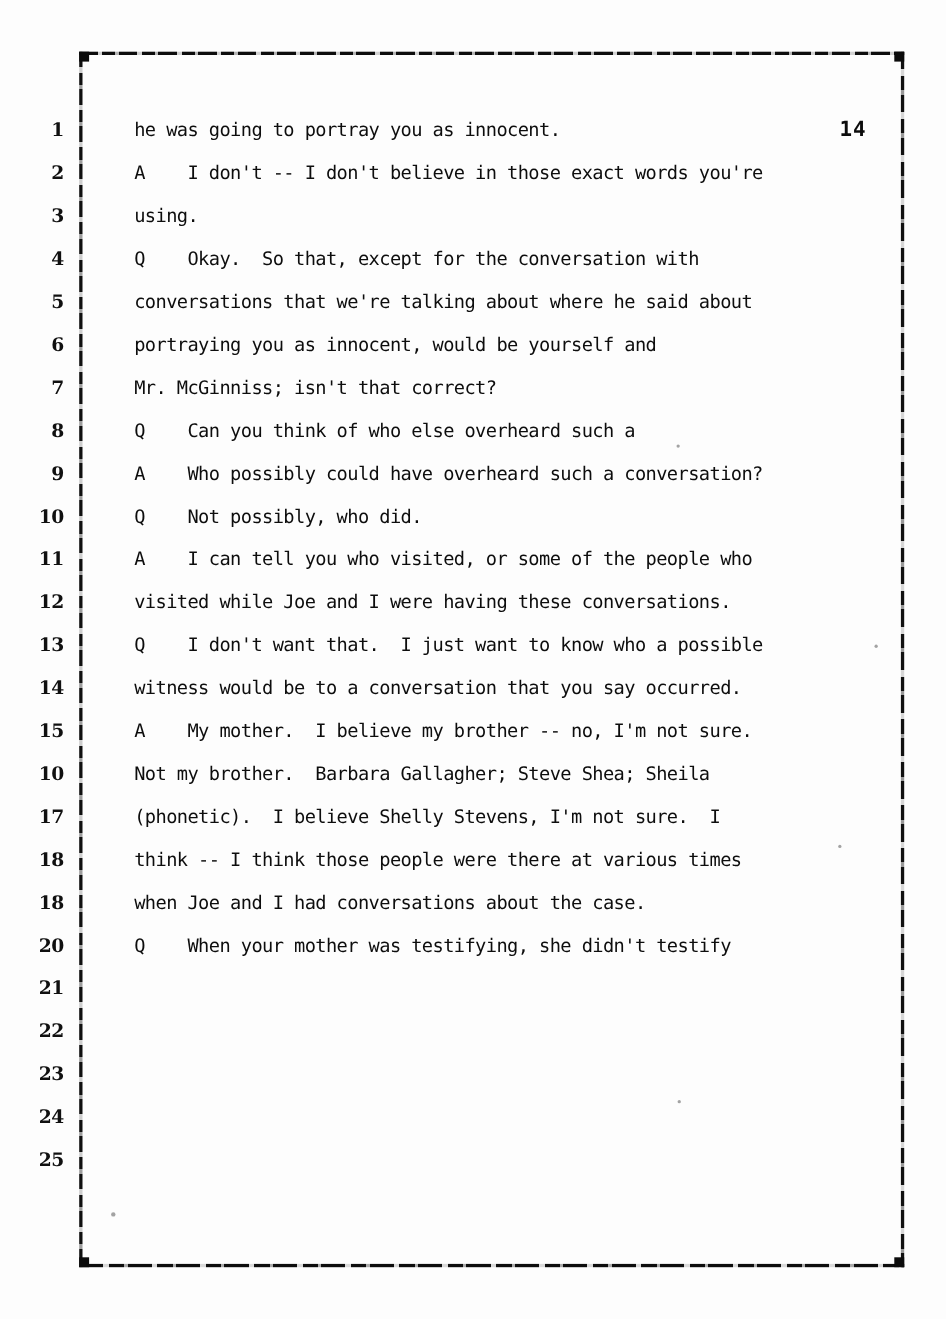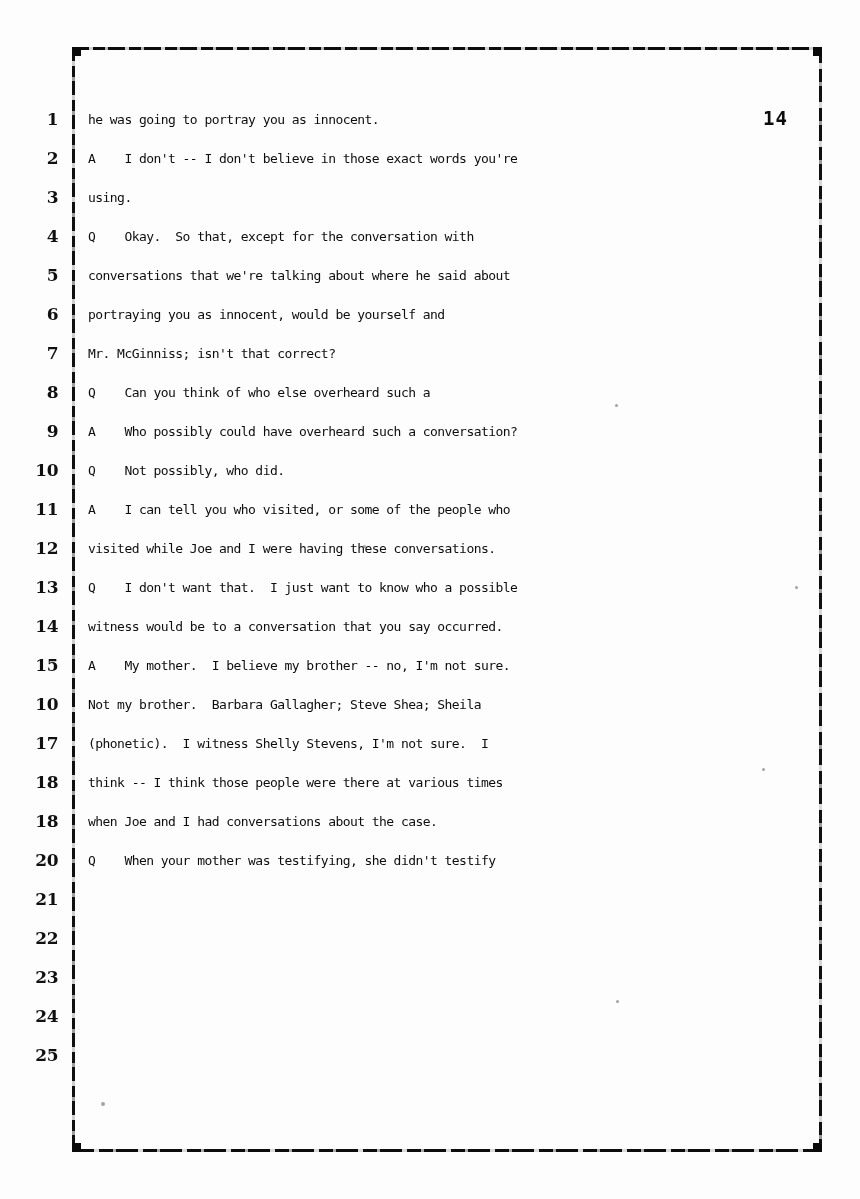--- a/index.html
+++ b/index.html
@@ -134,24 +134,25 @@
   .body-text {
     position: absolute;
     left: 88px;
     top: 100px;
     width: 736px;
   }
   .xline {
     height: 39px;
     line-height: 39px;
     font-family: "DejaVu Sans Mono", "Liberation Mono", monospace;
-    font-size: 13px;
+    font-size: 17px;
     letter-spacing: -0.55px;
     color: #0d0d0d;
     white-space: pre;
+    margin-left: 34px;
   }
 
   
   .speck {
     position: absolute;
     background: #5a5a5a;
     border-radius: 50%;
     opacity: 0.55;
   }
 </style>
@@ -211,21 +212,21 @@
       <div class="xline">Mr. McGinniss; isn't that correct?</div>
       <div class="xline">Q    Can you think of who else overheard such a</div>
       <div class="xline">A    Who possibly could have overheard such a conversation?</div>
       <div class="xline">Q    Not possibly, who did.</div>
       <div class="xline">A    I can tell you who visited, or some of the people who</div>
       <div class="xline">visited while Joe and I were having these conversations.</div>
       <div class="xline">Q    I don't want that.  I just want to know who a possible</div>
       <div class="xline">witness would be to a conversation that you say occurred.</div>
       <div class="xline">A    My mother.  I believe my brother -- no, I'm not sure.</div>
       <div class="xline">Not my brother.  Barbara Gallagher; Steve Shea; Sheila</div>
-      <div class="xline">(phonetic).  I witness Shelly Stevens, I'm not sure.  I</div>
+      <div class="xline">(phonetic).  I believe Shelly Stevens, I'm not sure.  I</div>
       <div class="xline">think -- I think those people were there at various times</div>
       <div class="xline">when Joe and I had conversations about the case.</div>
       <div class="xline">Q    When your mother was testifying, she didn't testify</div>
     </div>
 
   <div class="speck" style="left:615px; top:404px; width:3px; height:3px;"></div>
   <div class="speck" style="left:363px; top:545px; width:3px; height:3px;"></div>
   <div class="speck" style="left:795px; top:586px; width:3px; height:3px;"></div>
   <div class="speck" style="left:762px; top:768px; width:3px; height:3px;"></div>
   <div class="speck" style="left:101px; top:1102px; width:4px; height:4px;"></div>

